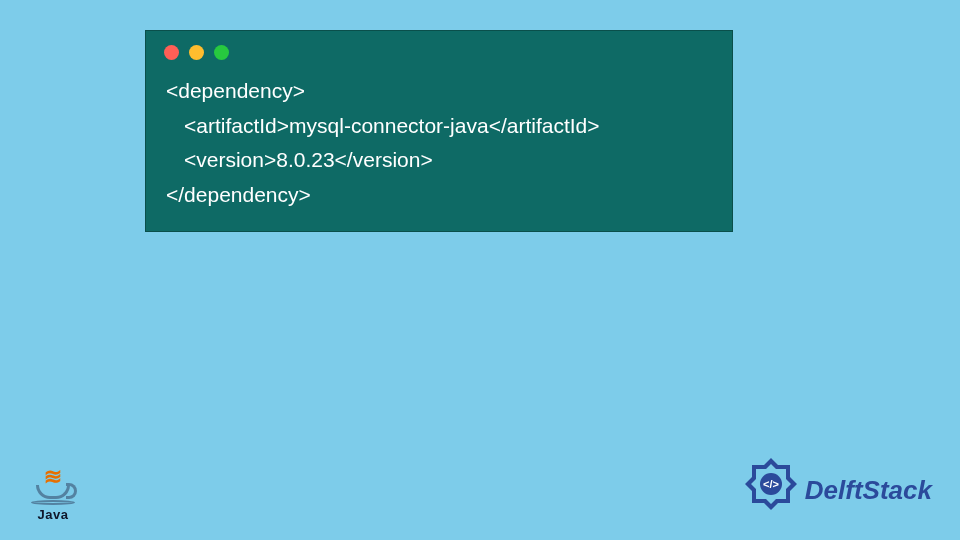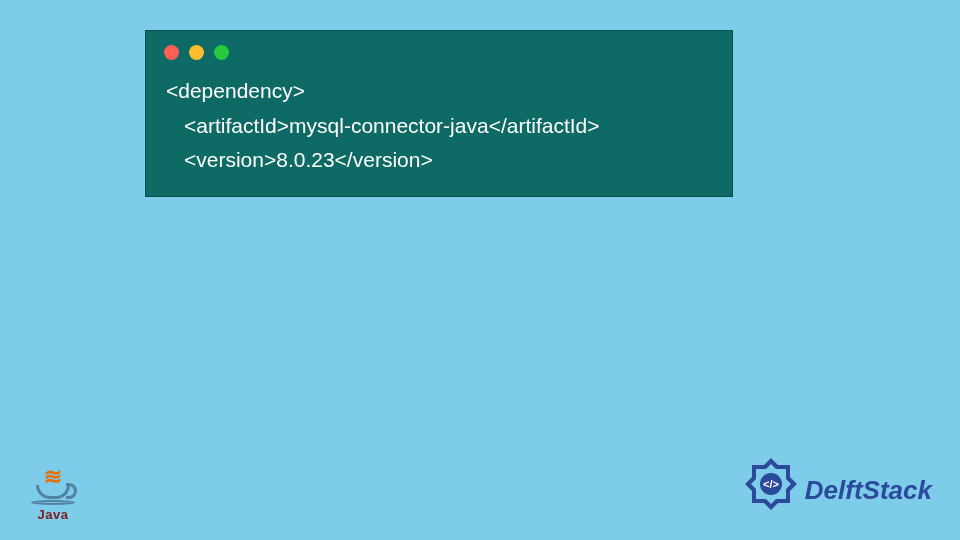--- a/index.html
+++ b/index.html
@@ -77,21 +77,21 @@
   }
   .java-logo .saucer {
     width: 44px;
     height: 5px;
     border: 2px solid #5382a1;
     border-radius: 50%;
     margin: 1px auto 2px auto;
   }
   .java-logo .label {
     font-size: 13px;
-    color: #7f1d1d;
+    color: #0f172a;
     font-weight: bold;
     letter-spacing: 0.5px;
   }
   .delft-logo {
     position: absolute;
     right: 28px;
     bottom: 28px;
     display: flex;
     align-items: center;
     gap: 6px;
@@ -116,20 +116,21 @@
 <div class="code-window">
   <div class="window-dots">
     <div class="dot dot-red"></div>
     <div class="dot dot-yellow"></div>
     <div class="dot dot-green"></div>
   </div>
   <div class="code-body">
     <div class="code-line indent1">&lt;dependency&gt;</div>
     <div class="code-line indent2">&lt;artifactId&gt;mysql-connector-java&lt;/artifactId&gt;</div>
     <div class="code-line indent2">&lt;version&gt;8.0.23&lt;/version&gt;</div>
+    <div class="code-line indent1">&lt;/dependency&gt;</div>
   </div>
 </div>
 
 <div class="java-logo">
   <div class="steam">≋</div>
   <div class="cup"></div>
   <div class="saucer"></div>
   <div class="label">Java</div>
 </div>
 

